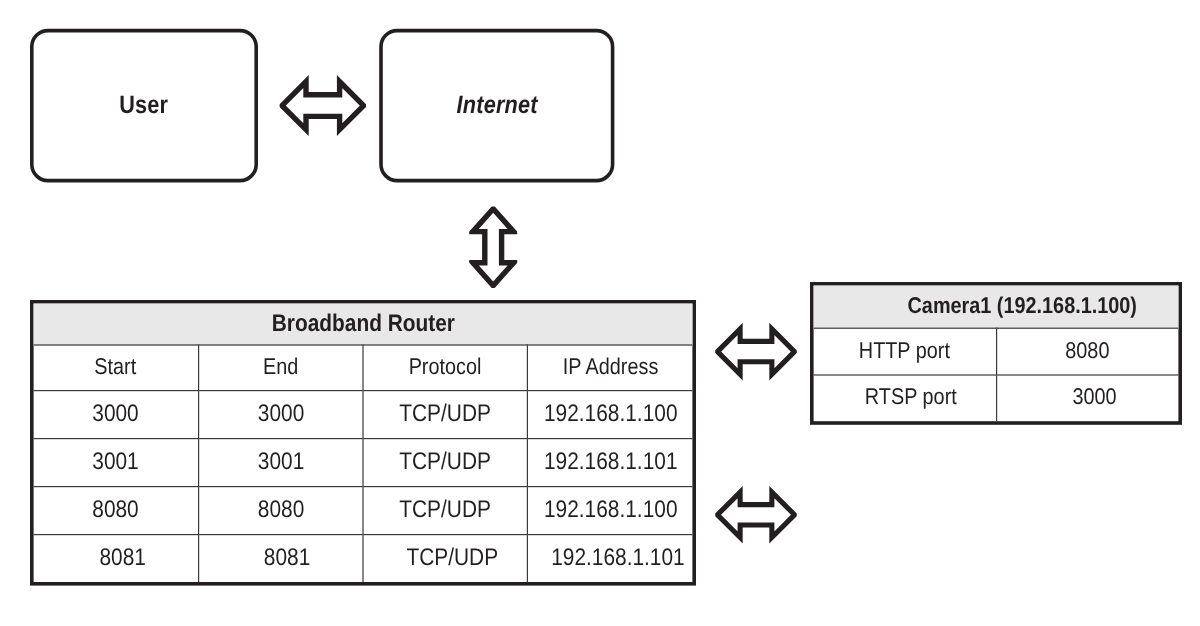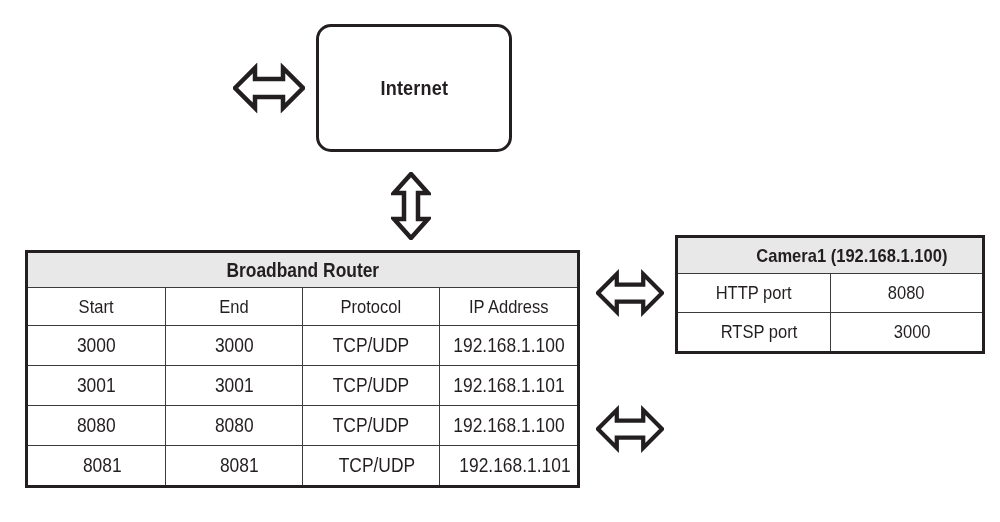--- a/index.html
+++ b/index.html
@@ -95,22 +95,25 @@
 
   
   .camera-table .title-cell { font-size: 19px; height: 35px; padding-left: 44px; }
   .camera-table .data-row td { font-size: 19px; height: 38px; text-decoration: underline; }
 </style>
 </head>
 <body>
 
 <div id="canvas">
 
-
-  <div class="node-box" id="node-internet" style="left:316px; top:24px; width:196px; height:128px;">
+  <div class="node-box" id="node-user" style="left:25px; top:24px; width:190px; height:128px;">
+    <span class="node-label">User</span>
+  </div>
+
+  <div class="node-box" id="node-internet" style="left:316px; top:24px; width:196px; height:128px;font-style:italic;">
     <span class="node-label">Internet</span>
   </div>
 
   <div class="arrow" style="left:233px; top:62px;">
     <svg width="72" height="52" viewBox="0 0 72 52" aria-hidden="true">
       <path d="M2 26 L22 6 L22 17 L50 17 L50 6 L70 26 L50 46 L50 35 L22 35 L22 46 Z" fill="#ffffff" stroke="#231f20" stroke-width="4.5" stroke-linejoin="miter"></path>
     </svg>
   </div>
 
   <div class="arrow" style="left:391px; top:172px;">

